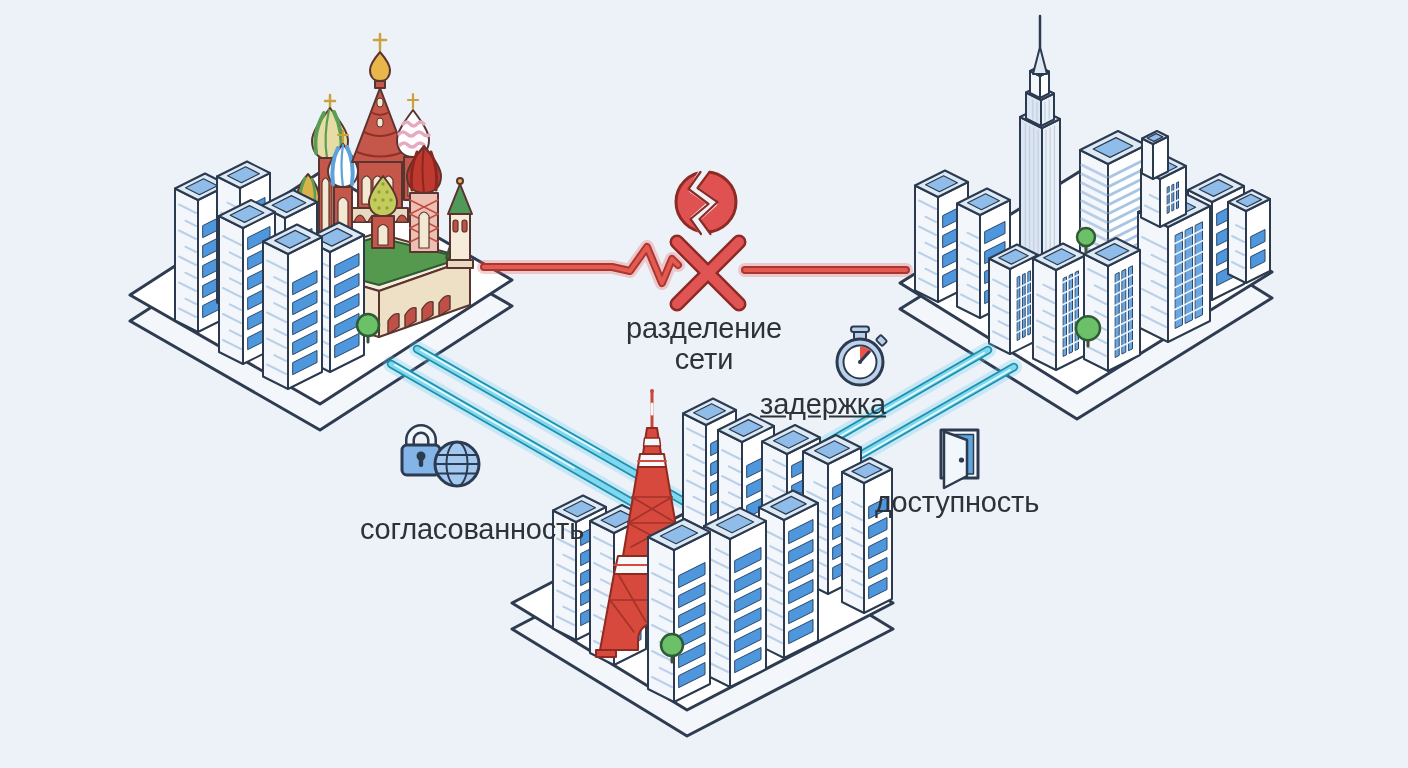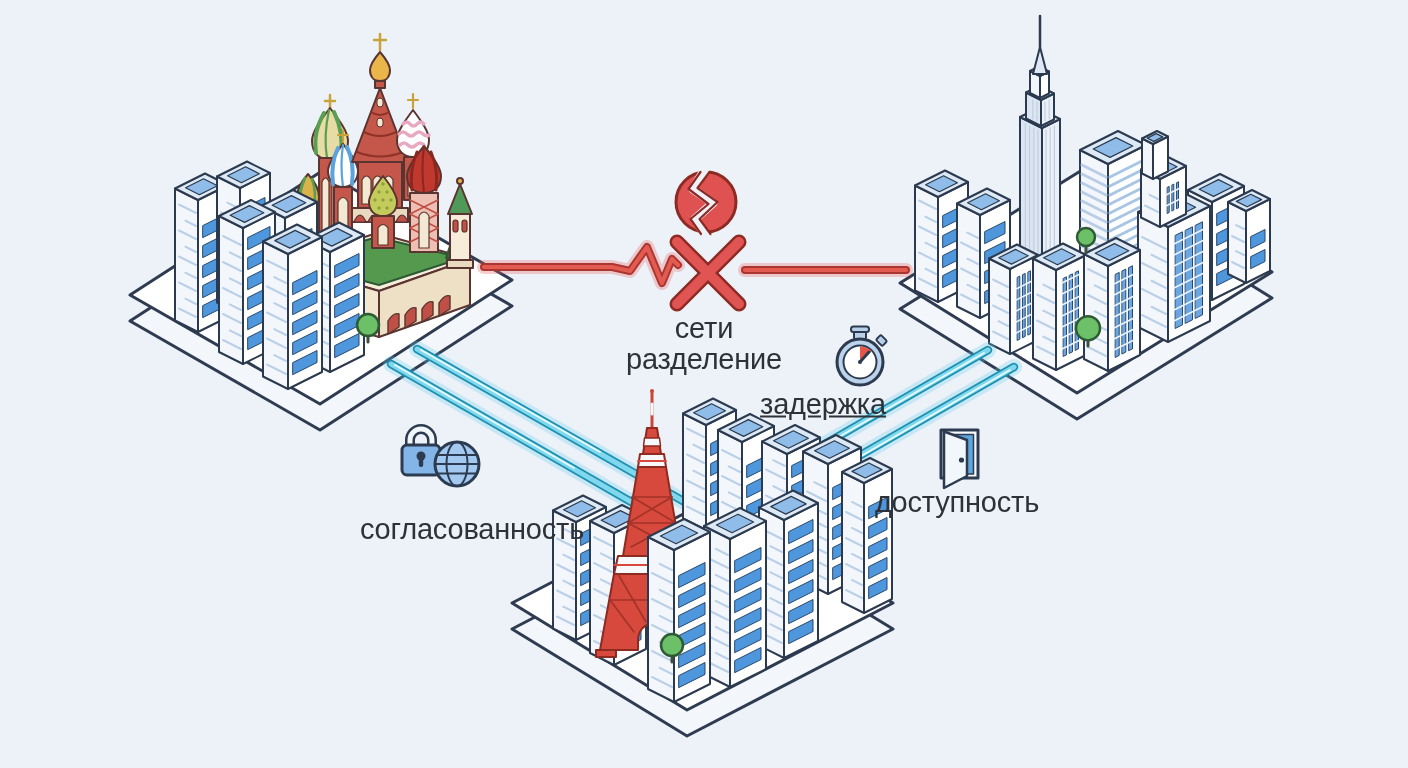--- a/index.html
+++ b/index.html
@@ -904,19 +904,19 @@
 
   <g>
     <rect x="941" y="430" width="37" height="48" fill="#f7fafc" stroke="#2c3b50" stroke-width="3"></rect>
     <rect x="945.5" y="434.5" width="28" height="39.5" fill="#5ea6dc" stroke="#2c3b50" stroke-width="1.5"></rect>
     <polygon points="944,431.5 967,440 967,476 944,488" fill="#f2f7fb" stroke="#2c3b50" stroke-width="2.5"></polygon>
     <circle cx="961.5" cy="460" r="2.6" fill="#2c3b50"></circle>
   </g>
 </svg>
 
   <div class="label center" style="left:704px;top:344px;">
+    <div>разделение</div>
     <div>сети</div>
-    <div>разделение</div>
   </div>
   <div class="label" style="left:823px;top:404px;text-decoration:underline;">задержка</div>
   <div class="label" style="left:440px;top:529px;margin-left:32px;">согласованность</div>
   <div class="label" style="left:957px;top:502px;text-align:center;">доступность</div>
 </div>
 
 </body></html>

